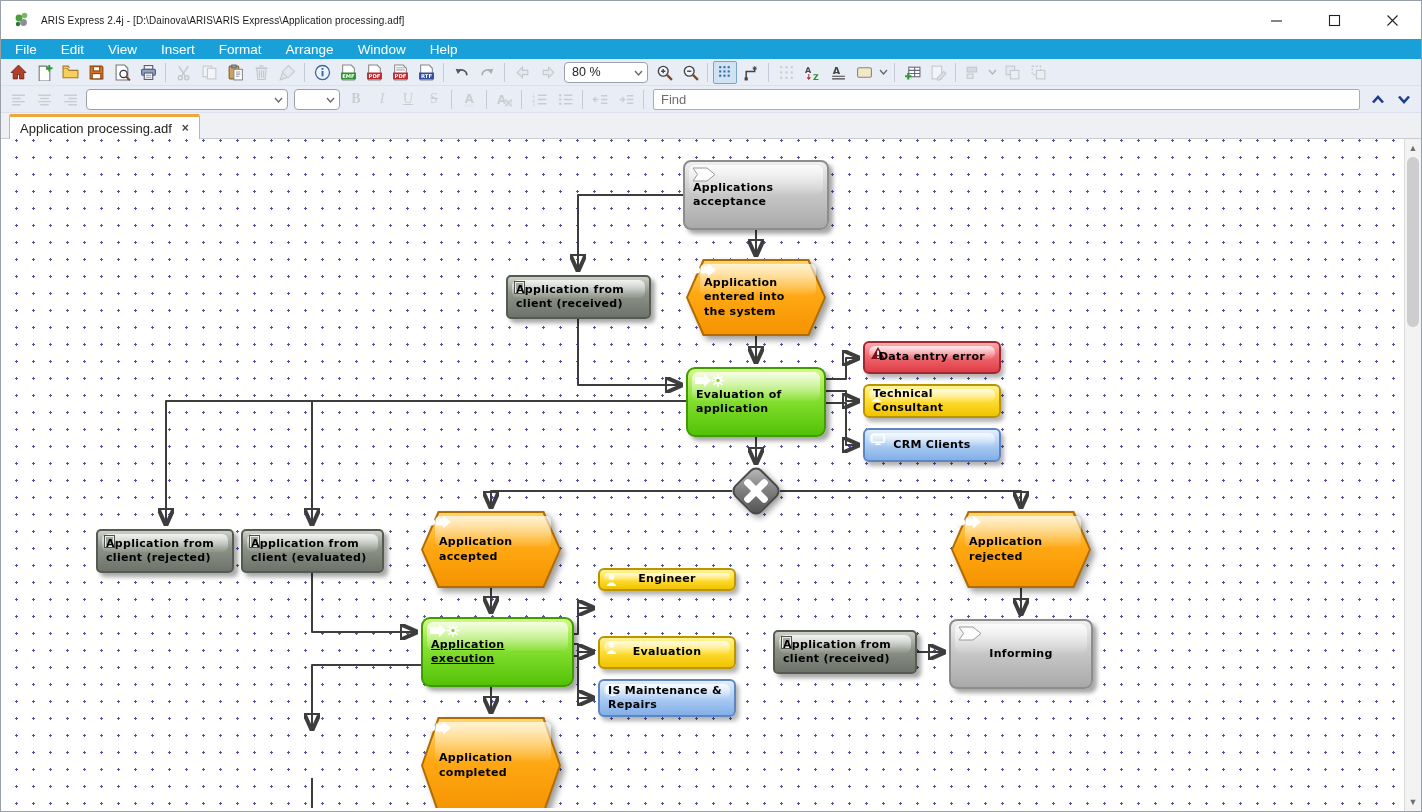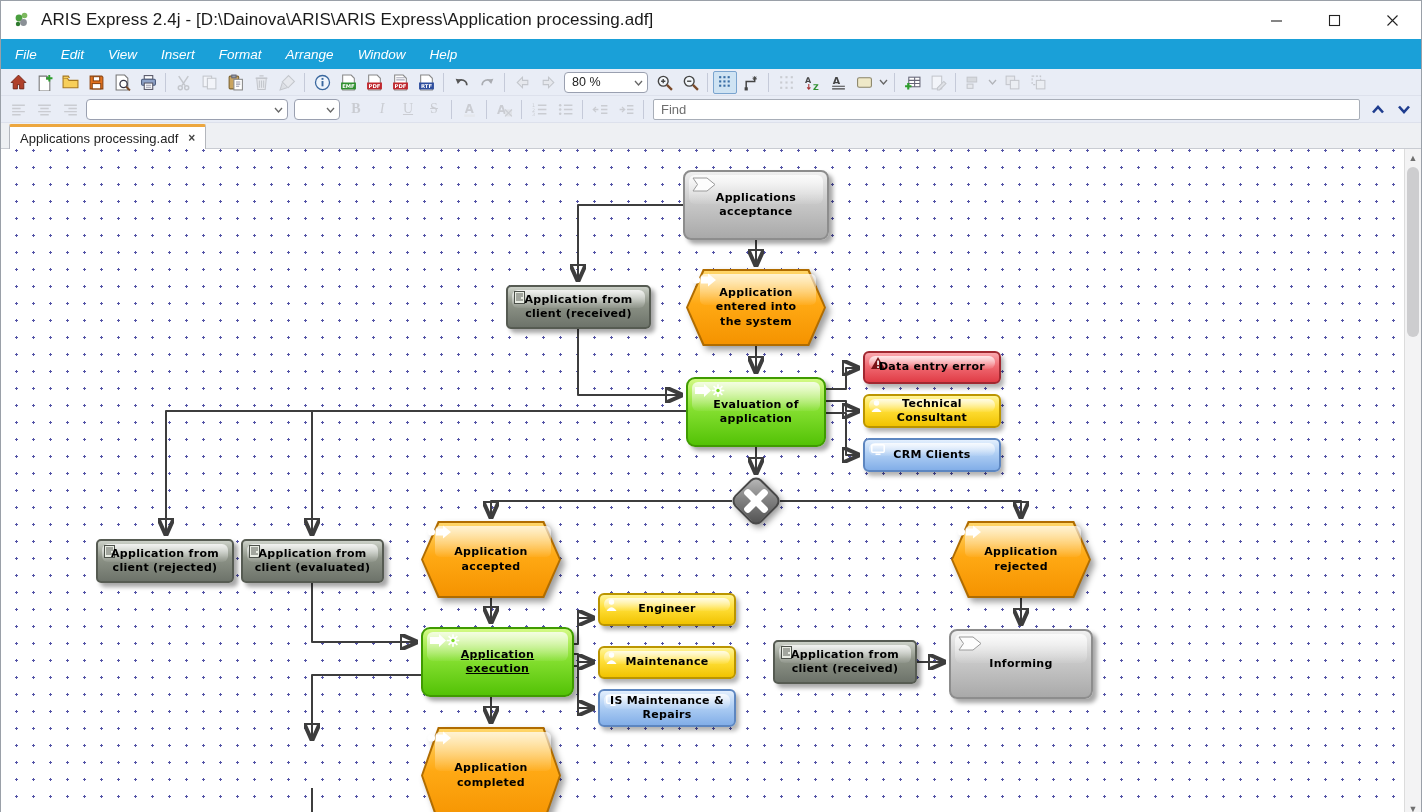--- a/index.html
+++ b/index.html
@@ -2,27 +2,27 @@
 <html><head>
 <meta charset="utf-8">
 <style>
 * { margin:0; padding:0; box-sizing:border-box; }
 html,body { width:1422px; height:812px; overflow:hidden; font-family:"Liberation Sans", sans-serif; background:#fff; }
 #app { position:relative; width:1422px; height:812px; border:1px solid #9aa0a8; display:flex; flex-direction:column; }
 
 
 .titlebar { height:38px; background:#fff; display:flex; align-items:center; flex:0 0 auto; }
 .app-icon { margin:0 10px 0 12px; width:18px; height:18px; }
-.title-text { font-size:17px; color:#1a1a1a; letter-spacing:.1px; }
+.title-text { font-size:10px; color:#1a1a1a; letter-spacing:.1px; }
 .win-controls { margin-left:auto; display:flex; height:100%; }
 .win-btn { width:58px; height:100%; display:flex; align-items:center; justify-content:center; cursor:default; }
 .win-btn svg { stroke:#222; fill:none; stroke-width:1.1; }
 
 
-.menubar { height:30px; background:#1aa0d8; display:flex; align-items:center; padding-left:2px; flex:0 0 auto;font-style:italic; }
+.menubar { height:20px; background:#1aa0d8; display:flex; align-items:center; padding-left:2px; flex:0 0 auto; }
 .menu-item { color:#fff; font-size:13.5px; padding:0 12px; height:100%; display:flex; align-items:center; cursor:default; }
 
 
 .toolbar { height:27px; background:#e9edf6; display:flex; align-items:center; padding:0 4px; border-bottom:1px solid #dde1ec; flex:0 0 auto; }
 .tb-btn { width:24px; height:23px; display:flex; align-items:center; justify-content:center; border:1px solid transparent; border-radius:2px; margin:0 1px; cursor:default; }
 .tb-btn.pressed { background:#cfe3f3; border-color:#7aa4cf; }
 .tb-btn.dis, .tb-caret.dis { opacity:.42; filter:grayscale(.9); }
 .tb-ic { display:flex; align-items:center; justify-content:center; }
 .tb-sep { width:1px; height:19px; background:#c5cad9; margin:0 4px; }
 .tb-combo { height:21px; background:#fff; border:1px solid #9aa0b0; border-radius:4px; display:flex; align-items:center; margin:0 3px; padding:0 4px 0 7px; font-size:12.5px; color:#222; cursor:default; }
@@ -44,21 +44,21 @@
   background-size:17px 17px; background-position:7px 10px; }
 #connector-layer { position:absolute; left:0; top:0; width:1405px; height:669px; z-index:1; }
 #connector-layer path { stroke:#3d3d3d; stroke-width:2; fill:none; stroke-linejoin:round; }
 
 
 .vscroll { width:17px; background:#f3f3f4; border-left:1px solid #dcdcdc; position:relative; flex:0 0 auto; }
 .vs-arrow { position:absolute; left:0; width:16px; height:16px; display:flex; align-items:center; justify-content:center; color:#707070; font-size:9px; cursor:default; }
 .vs-thumb { position:absolute; left:2px; top:18px; width:12px; height:170px; background:#cdcdcf; border-radius:6px; cursor:default; }
 
 
-.node { position:absolute; z-index:2; display:flex; align-items:center; justify-content:center; text-align:center;
+.node { position:absolute; z-index:2; display:flex; align-items:center; justify-content:center; 
   font-family:"DejaVu Sans",sans-serif; font-weight:bold; font-size:11px; line-height:1.3; letter-spacing:.3px; color:#000; padding:3px 8px; cursor:default; }
 .nlabel { position:relative; z-index:3; }
 .nic { position:absolute; top:4px; left:6px; z-index:3; display:flex; }
 .glossy::before { content:""; position:absolute; left:4px; right:4px; top:3px; height:44%; border-radius:6px;
   background:linear-gradient(rgba(255,255,255,.78), rgba(255,255,255,.06)); pointer-events:none; z-index:2; }
 .interface { background:linear-gradient(#f0f0f0, #c9c9c9 45%, #a9a9a9); border:2px solid #8d8d8d; border-radius:8px; box-shadow:4px 4px 4px rgba(0,0,0,.35); }
 .document  { background:linear-gradient(#ccd1c8, #8d9387 42%, #6d736a); border:2px solid #565b52; border-radius:5px; box-shadow:4px 4px 4px rgba(0,0,0,.35); }
 .function  { background:linear-gradient(#d4fa85, #86e031 45%, #53c206); border:2px solid #3f9b00; border-radius:9px; box-shadow:4px 4px 4px rgba(0,0,0,.35); }
 .risk      { background:linear-gradient(#fba9af, #f06a72 45%, #e03c46); border:2px solid #a12830; border-radius:6px; box-shadow:3px 4px 4px rgba(0,0,0,.3); }
 .role      { background:linear-gradient(#fff59b, #ffdf38 45%, #f1c300); border:2px solid #bb9500; border-radius:6px; box-shadow:3px 4px 4px rgba(0,0,0,.3); }
@@ -570,21 +570,21 @@
         <span class="tb-ic">
           <svg width="14" height="9" viewBox="0 0 14 9">
             <path d="M2 1.5L7 7l5-5.5" fill="none" stroke="#1f3d8f" stroke-width="2.6"></path>
           </svg>
         </span>
       </div>
     </div>
 
   <div class="tabbar">
     <div class="tab">
-      <span>Applications processing.adf</span>
+      <span>Application processing.adf</span>
       <span class="tab-close">×</span>
     </div>
   </div>
 
   <div class="canvas-wrap">
     <div class="canvas">
       <svg id="connector-layer">
         <defs>
           <marker id="arrowhead" markerWidth="9" markerHeight="8" refX="8" refY="4" orient="auto">
             <path d="M0,0 L9,4 L0,8 z" fill="#3d3d3d"></path>
@@ -724,37 +724,37 @@
           <div class="hexf"></div>
           <div class="hexg"></div>
           <span class="nic">
             <svg width="26" height="14" viewBox="0 0 26 14">
               <circle cx="4.5" cy="7" r="3.6" fill="#fff"></circle>
               <polygon points="9,3.5 16,3.5 16,0.5 24,7 16,13.5 16,10.5 9,10.5" fill="#fff"></polygon>
             </svg>
           </span>
           <span class="nlabel">Application rejected</span>
         </div>
-        <div class="node role glossy" style="left: 597px; top: 444px; width: 138px; height: 33px;">
+        <div class="node role glossy" style="left: 597px; top: 429px; width: 138px; height: 23px;">
           <span class="nic">
             <svg width="11" height="12" viewBox="0 0 11 12">
               <circle cx="5.5" cy="3" r="2.7" fill="#fff"></circle>
               <path d="M.5 12q5-7.5 10 0z" fill="#fff"></path>
             </svg>
           </span>
           <span class="nlabel">Engineer</span>
         </div>
         <div class="node role glossy" style="left: 597px; top: 497px; width: 138px; height: 33px;">
           <span class="nic">
             <svg width="11" height="12" viewBox="0 0 11 12">
               <circle cx="5.5" cy="3" r="2.7" fill="#fff"></circle>
               <path d="M.5 12q5-7.5 10 0z" fill="#fff"></path>
             </svg>
           </span>
-          <span class="nlabel">Maintenance</span>
+          <span class="nlabel">Evaluation</span>
         </div>
         <div class="node system glossy" style="left: 597px; top: 540px; width: 138px; height: 38px;">
           <span class="nic">
             <svg width="14" height="11" viewBox="0 0 14 11">
               <rect x="0.8" y="0.8" width="12.4" height="7.4" rx="1" fill="none" stroke="#fff" stroke-width="1.5"></rect>
               <path d="M4.5 10.2h5" stroke="#fff" stroke-width="1.5"></path>
             </svg>
           </span>
           <span class="nlabel">IS Maintenance &amp; Repairs</span>
         </div>

